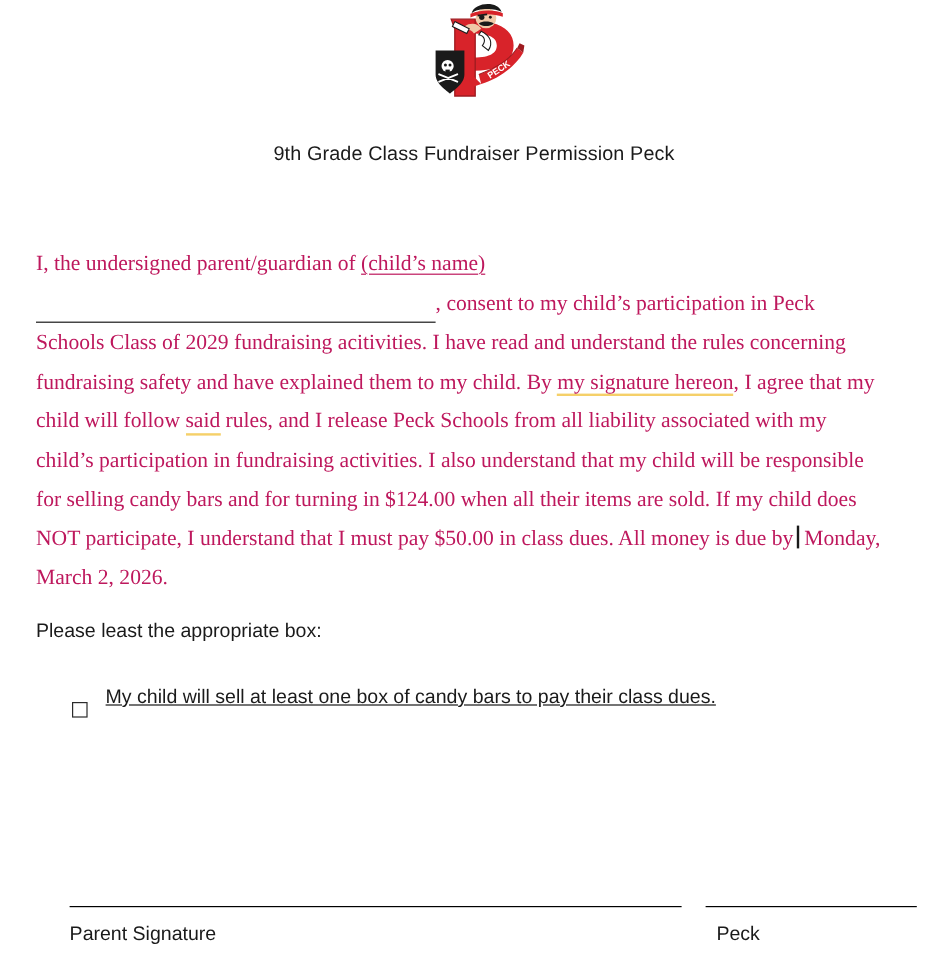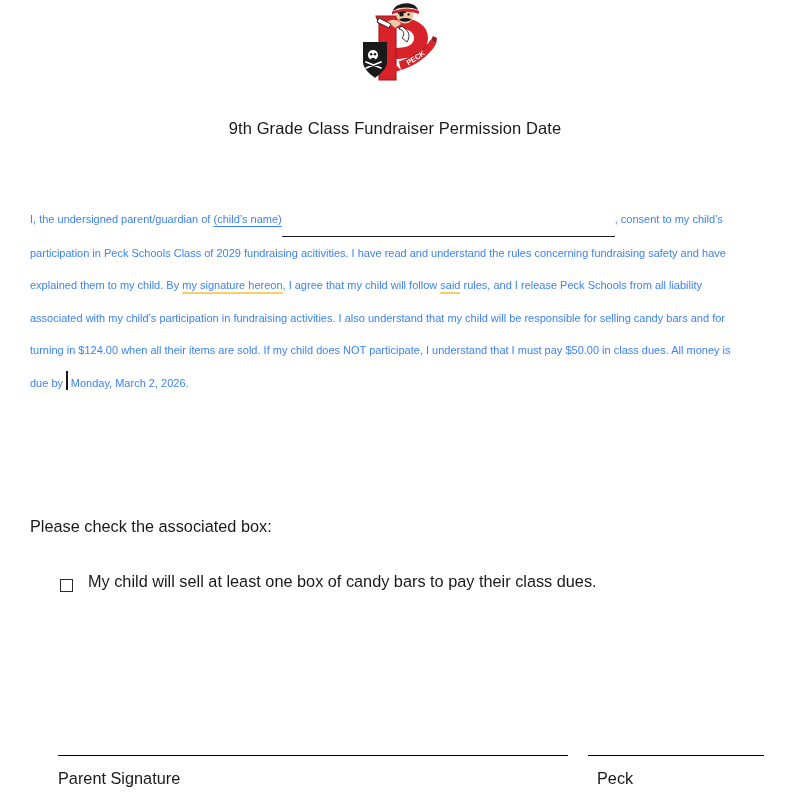--- a/index.html
+++ b/index.html
@@ -41,25 +41,26 @@
     letter-spacing: 0.1px;
     color: #1a1a1a;
   }
 
   
   #body-block {
     position: absolute;
     left: 30px;
     top: 203px;
     width: 706px;
-    font-size: 11px;
+    font-size: 18px;
     line-height: 32.6px;
-    color: #3b82f6;
+    color: #be185d;
     text-align: left;
     white-space: normal;
+    font-family: Liberation Serif, serif;
   }
   .blank-fill {
     display: inline-block;
     border-bottom: 1.3px solid #1a1a1a;
     vertical-align: baseline;
   }
   .u-plain {
     text-decoration: underline;
     text-decoration-thickness: 1.3px;
     text-underline-offset: 2.5px;
@@ -93,22 +94,23 @@
     position: absolute;
     left: 60px;
     top: 565px;
     width: 676px;
     font-size: 16.3px;
     line-height: 32.6px;
     color: #1a1a1a;
   }
   .check-row {
     display: flex;
-    align-items: center;
+    align-items: flex-end;
     margin-bottom: 0px;
+    text-decoration: underline;
   }
   .check-box {
     flex: 0 0 auto;
     width: 13px;
     height: 13px;
     border: 1.4px solid #2b2b2b;
     background: #ffffff;
     margin-top: 9px;
     margin-right: 15px;
     box-sizing: border-box;
@@ -183,25 +185,25 @@
 
     <path d="M50 62 C62 58 76 50 82 40 L87 44 C80 56 66 66 52 70 Z" fill="#d8232a"></path>
     <path d="M50 62 C62 58 76 50 82 40" fill="none" stroke="#9e1b20" stroke-width="0.9"></path>
     <text x="68" y="60" fill="#ffffff" font-family="Liberation Sans, sans-serif" font-size="7.4" font-weight="bold" text-anchor="middle" transform="rotate(-33 68 60)">PECK</text>
 
     <path d="M46 64 L52 70 L46 72 L42 67 Z" fill="#d8232a"></path>
     <path d="M82 40 L87 44 L88 38 L84 36 Z" fill="#9e1b20"></path>
   </svg>
 </div>
 
-<div id="doc-title">9th Grade Class Fundraiser Permission Date</div>
+<div id="doc-title">9th Grade Class Fundraiser Permission Peck</div>
 
 <div id="body-block"><span>I, the undersigned parent/guardian of </span><span class="u-plain">(child’s name)</span><span class="blank-fill" style="width:333px;">&nbsp;</span><span>, consent to my child’s participation in Peck Schools Class of 2029 fundraising acitivities. I have read and understand the rules concerning fundraising safety and have explained them to my child. By </span><span class="u-gold">my signature hereon</span><span>, I agree that my child will follow </span><span class="u-gold">said</span><span> rules, and I release Peck Schools from all liability associated with my child’s participation in fundraising activities. I also understand that my child will be responsible for selling candy bars and for turning in $124.00 when all their items are sold. If my child does NOT participate, I understand that I must pay $50.00 in class dues. All money is due by</span><span class="caret"></span><span> Monday, March 2, 2026.</span></div>
 
-<div id="check-prompt">Please check the associated box:</div>
+<div id="check-prompt">Please least the appropriate box:</div>
 
 <div id="checkbox-list">
   <div class="check-row">
     <span class="check-box"></span>
     <span class="check-label">My child will sell at least one box of candy bars to pay their class dues.</span>
   </div>
 </div>
 
 <div id="signature-area">
   <div class="sig-line" id="sig-line-parent"></div>

